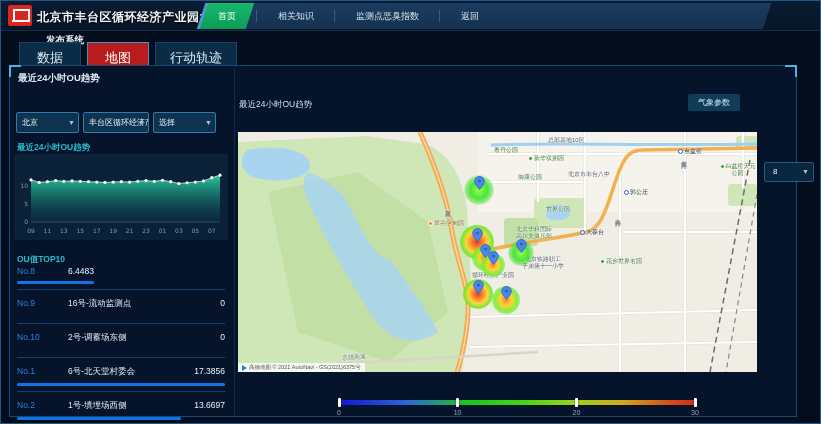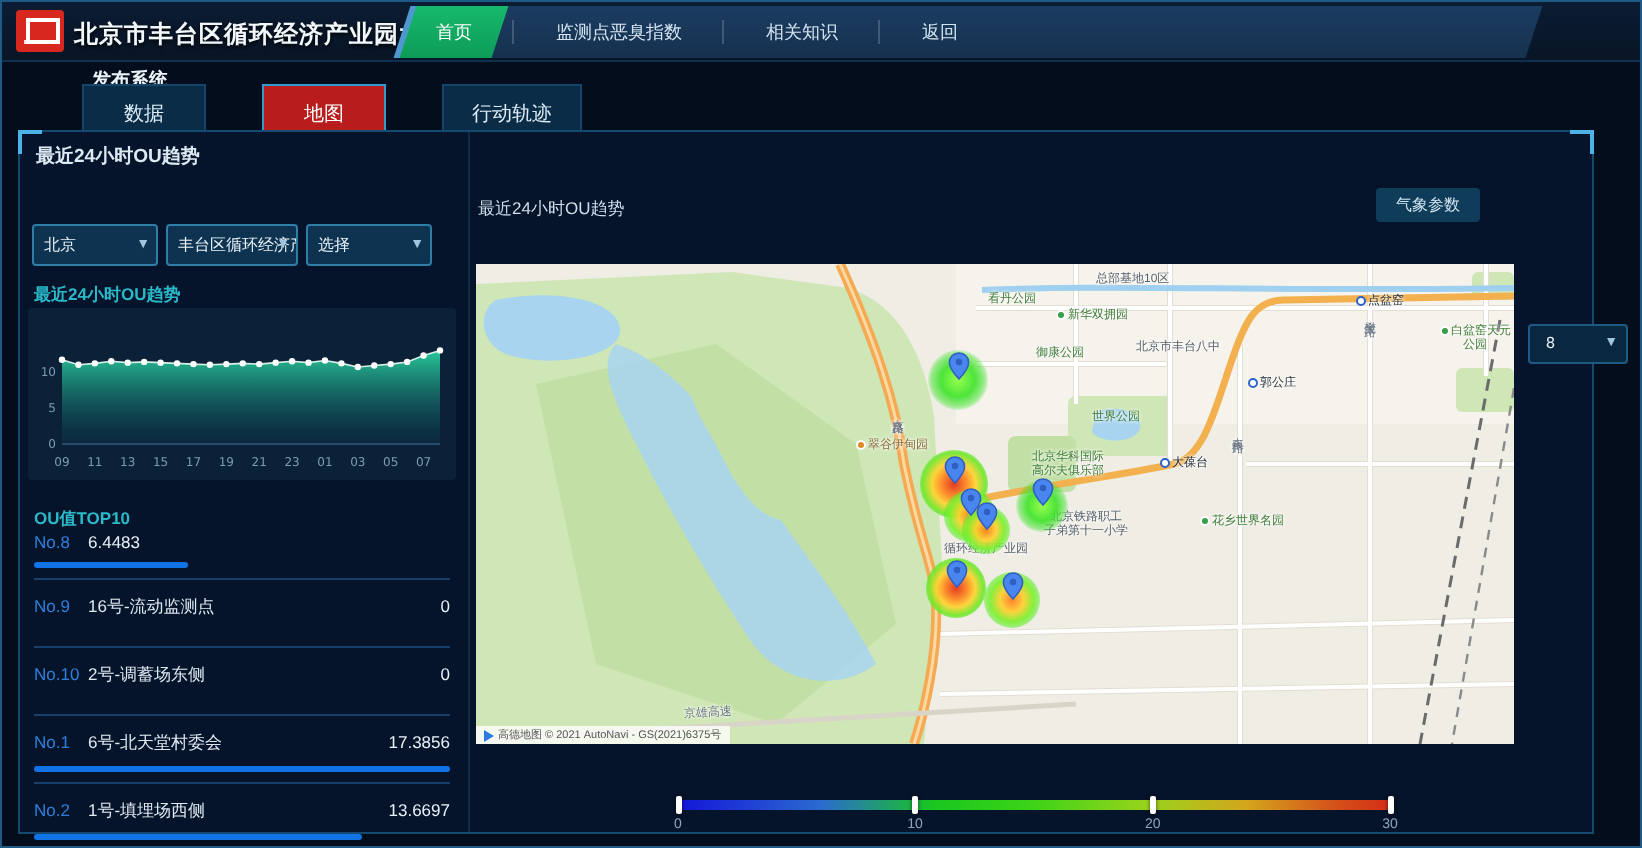--- a/index.html
+++ b/index.html
@@ -18,41 +18,41 @@
   .tab { position:relative; padding:0 14px; line-height:26px; font-size:9px; color:#d4e4f2; cursor:pointer; white-space:nowrap; }
   .tab span { position:relative; z-index:1; }
   .tab.active { color:#fff; font-weight:normal; }
   .tab.active::before { content:''; position:absolute; inset:0; background:linear-gradient(180deg,#17b86c,#0d9c58); transform:skewX(-18deg); }
   .tab + .tab { margin-left:14px; }
   .tab + .tab::after { content:''; position:absolute; left:-8px; top:7px; width:1px; height:12px; background:rgba(255,255,255,.18); }
 
   
   .sys-label { position:absolute; left:45px; top:33px; font-size:9.5px; font-weight:bold; color:#eaf3fa; }
   .toolbar { position:absolute; left:18px; top:41px; display:flex; gap:6px; }
-  .tool-btn { height:32px; min-width:62px; padding:0 14px; background:#0b2c46; border:1px solid #14456b; color:#dcebf6; font-size:10px; line-height:16px; text-align:center; cursor:pointer;margin-left:22px; }
+  .tool-btn { height:32px; min-width:62px; padding:0 14px; background:#0b2c46; border:1px solid #14456b; color:#dcebf6; font-size:13px; line-height:16px; text-align:center; cursor:pointer; }
   .tool-btn.active { background:#b91c1c; border-color:#2f9ccb; color:#fff; }
 
   
   .panel { position:absolute; left:8px; top:64px; width:788px; height:352px; background:#05142a; border:1px solid #134a74; }
   .panel::before { content:''; position:absolute; left:-1px; top:-1px; width:10px; height:10px; border-left:2px solid #4db3e6; border-top:2px solid #4db3e6; }
   .panel::after { content:''; position:absolute; right:-1px; top:-1px; width:10px; height:10px; border-right:2px solid #4db3e6; border-top:2px solid #4db3e6; }
   .panel-title { position:absolute; left:8px; top:6px; font-size:9.5px; color:#dce8f2; font-weight:bold; }
   .v-divider { position:absolute; left:224px; top:0; width:1px; height:100%; background:#0e2c4a; }
 
   
   .filters { position:absolute; left:6px; top:46px; display:flex; gap:4px; }
   .select { position:relative; width:63px; height:21px; background:#0d3350; border:1px solid #2e7ea8; border-radius:2px; color:#e8f2f8; font-size:8px; line-height:19px; padding:0 12px 0 5px; cursor:pointer; white-space:nowrap; overflow:hidden; }
   .select:nth-child(2) { width:66px; }
   .select .chev { position:absolute; right:3px; top:0; font-size:7px; color:#9fc6de; }
   .sec-title { position:absolute; left:7px; font-size:8.5px; color:#2ab9c9; font-weight:bold; }
   .chart-wrap { position:absolute; left:4px; top:88px; width:214px; height:86px; background:#0b2137; border-radius:2px; }
 
   .top-list { position:absolute; left:7px; top:200px; width:208px; }
   .list-item { padding-bottom:5px; margin-bottom:8px; border-bottom:1px solid #16406b; cursor:pointer; }
-  .li-top { display:flex; align-items:baseline; font-size:8.5px; }
+  .li-top { display:flex; align-items:baseline; font-size:8.5px;gap:24px; }
   .li-rank { color:#2f80dc; width:27px; flex:none; }
   .li-name { flex:1; color:#dfe9f2; white-space:nowrap; overflow:hidden; }
   .li-val { color:#e8f1f8; }
   .li-bar { position:relative; height:3px; margin-top:5px; }
   .li-fill { position:absolute; left:0; top:0; height:3px; background:#1273e6; border-radius:2px; }
 
   
   .map-title { position:absolute; left:229px; top:33px; font-size:8.5px; color:#cfdeeb; }
   .map-btns { position:absolute; left:0; top:28px; width:730px; display:flex; justify-content:flex-end; gap:4px; }
   .map-btn { height:17px; padding:0 10px; font-size:8px; line-height:17px; border-radius:2px; background:#0f3d59; color:#cfe3f0; border:none; cursor:pointer; white-space:nowrap; }
@@ -93,22 +93,22 @@
 <body>
 
 <div class="app">
 
   <div class="topbar">
     <div class="logo"></div>
     <div class="app-title">北京市丰台区循环经济产业园大气恶臭状况实时</div>
     <div class="nav-strip"></div>
     <div class="nav-tabs" id="nav-tabs">
         <div class="tab active"><span>首页</span></div>
+        <div class="tab"><span>相关知识</span></div>
         <div class="tab"><span>监测点恶臭指数</span></div>
-        <div class="tab"><span>相关知识</span></div>
         <div class="tab"><span>返回</span></div>
       </div>
   </div>
 
   <div class="sys-label">发布系统</div>
   <div class="toolbar" id="toolbar">
       <button class="tool-btn">数据</button>
       <button class="tool-btn active">地图</button>
       <button class="tool-btn">行动轨迹</button>
     </div>

